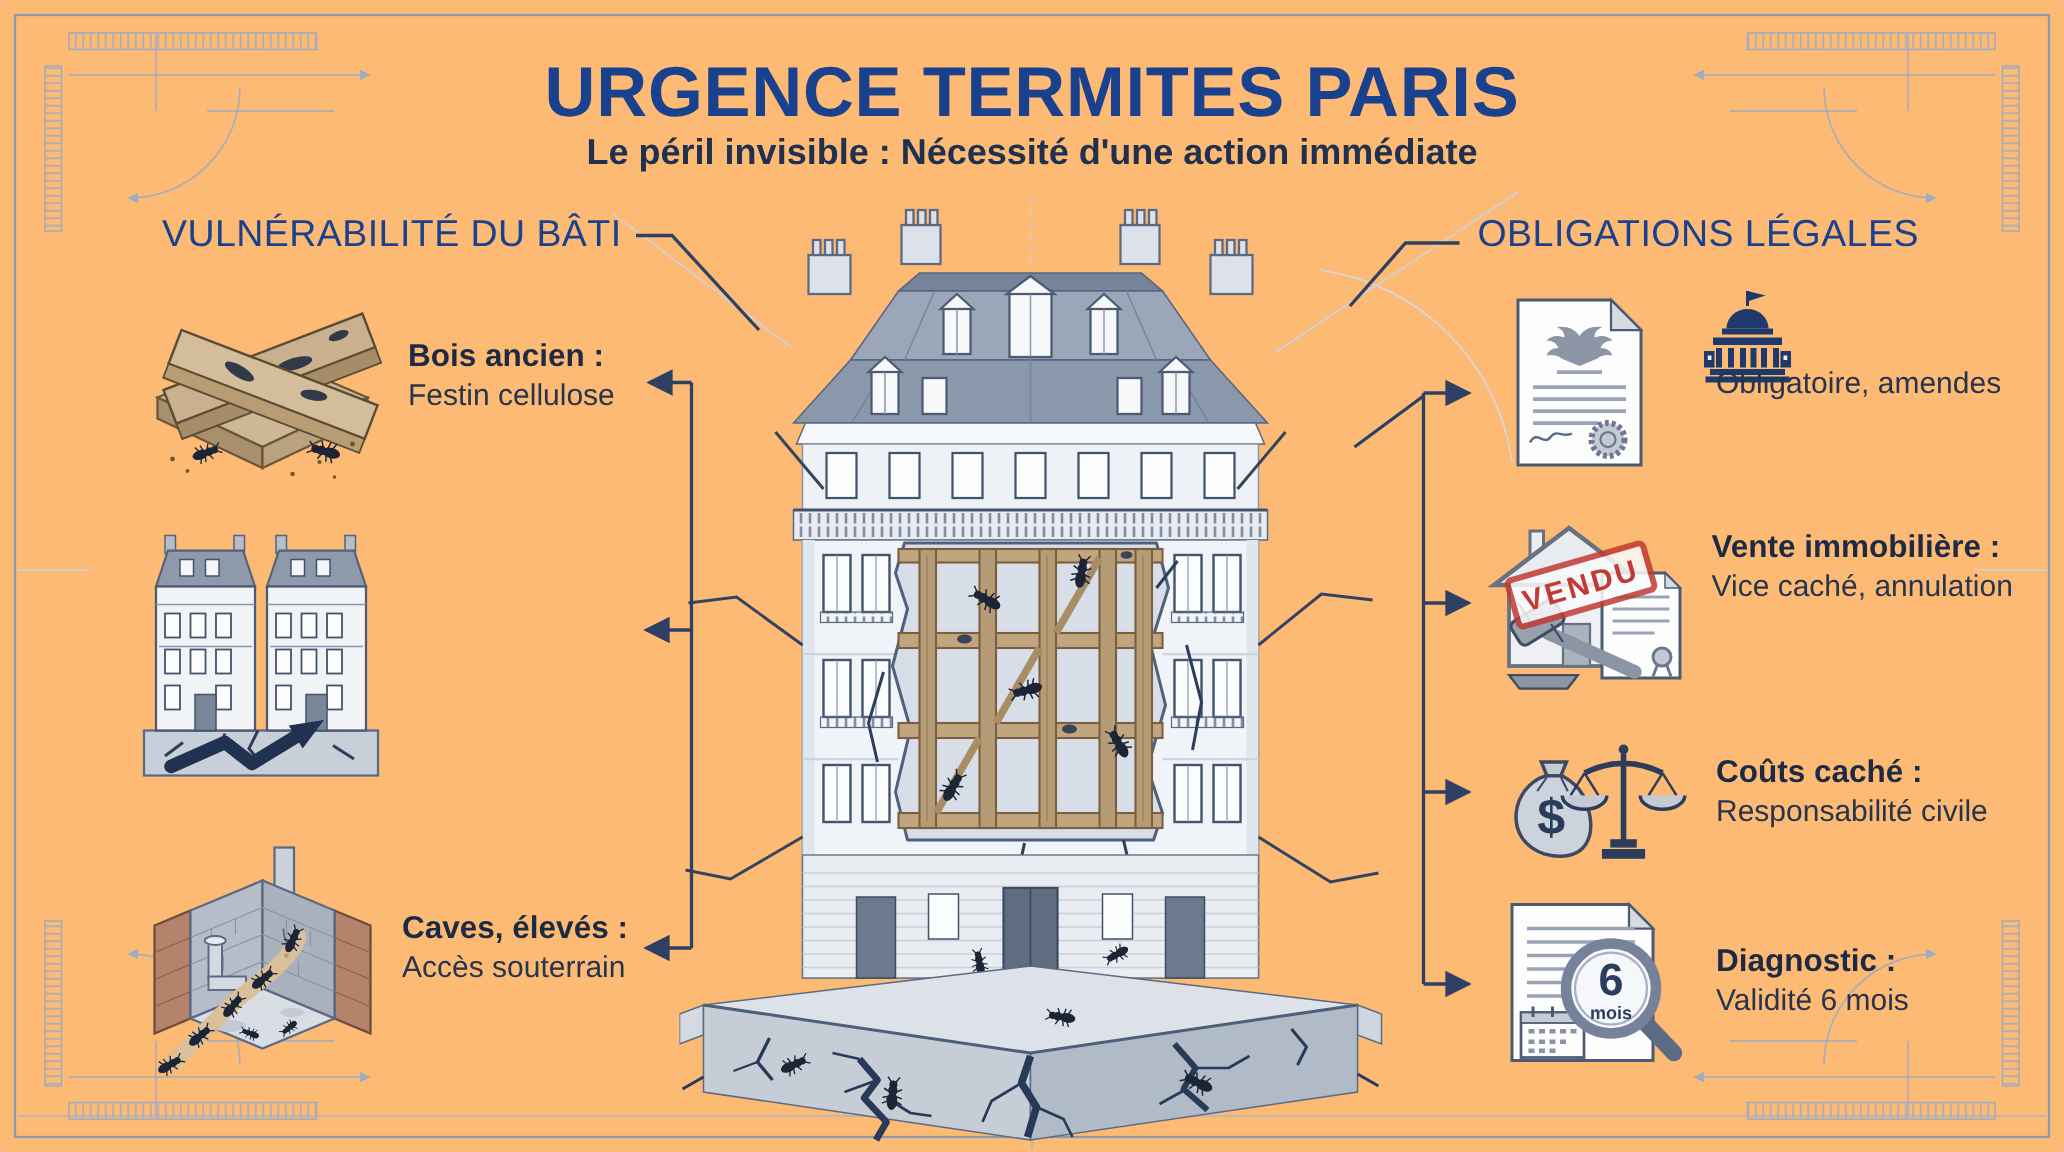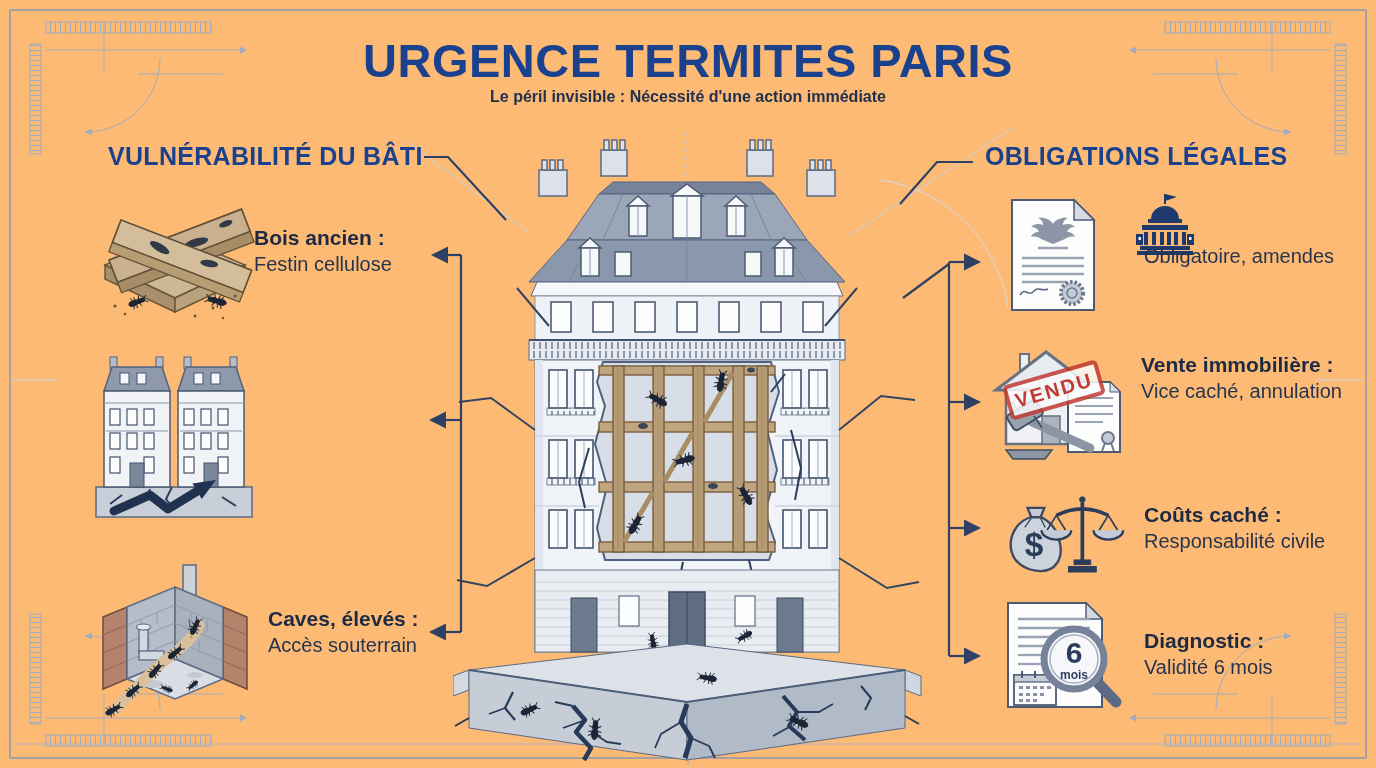--- a/index.html
+++ b/index.html
@@ -2,22 +2,22 @@
 <html><head>
 <meta charset="utf-8">
 <style>
   html,body{margin:0;padding:0;background:#e3e7ee;}
   .canvas{position:relative;width:1376px;height:768px;background:#fdba74;overflow:hidden;
           font-family:"Liberation Sans",sans-serif;}
   svg{display:block;}
   .title{position:absolute;left:0;right:0;top:33px;margin:0;text-align:center;
          font-size:47px;font-weight:700;letter-spacing:.5px;color:#1a418e;z-index:5;}
   .subtitle{position:absolute;left:0;right:0;top:88px;margin:0;text-align:center;
-            font-size:16px;font-weight:700;color:#20304f;z-index:5;}
-  .section-heading{position:absolute;margin:0;font-size:25px;font-weight:700;
+            font-size:24px;font-weight:700;color:#20304f;z-index:5;}
+  .section-heading{position:absolute;margin:0;font-size:25px;font-weight:400;
                    letter-spacing:.3px;color:#1a418e;z-index:5;white-space:nowrap;}
   .item-text{position:absolute;z-index:5;}
   .item-title{font-size:21px;line-height:26px;font-weight:700;color:#1d2a44;}
   .item-desc{font-size:20px;line-height:26px;font-weight:400;color:#27344e;}
   .icon-svg{position:absolute;z-index:4;}
   #frame-svg{position:absolute;left:0;top:0;z-index:1;}
   #building-svg{position:absolute;left:453px;top:130px;z-index:3;}
   #connector-svg{position:absolute;left:0;top:0;z-index:4;pointer-events:none;}
 </style>
 </head>
@@ -74,21 +74,21 @@
       <line x1="688" y1="744" x2="688" y2="766" stroke="#aab5c6"></line>
     </g>
   </svg>
 
   <h1 class="title">URGENCE TERMITES PARIS</h1>
   <p class="subtitle">Le péril invisible : Nécessité d'une action immédiate</p>
 
   <h2 class="section-heading" style="left:108px;top:142px;">VULNÉRABILITÉ DU BÂTI</h2>
   <h2 class="section-heading" style="left:985px;top:142px;">OBLIGATIONS LÉGALES</h2>
 
-  <div class="item-text" style="left:254px;top:225px;width:165px;">
+  <div class="item-text" style="left:272px;top:225px;width:165px;">
     <div class="item-title">Bois ancien :</div>
     <div class="item-desc">Festin cellulose</div>
   </div>
   <div class="item-text" style="left:268px;top:606px;width:175px;">
     <div class="item-title">Caves, élevés :</div>
     <div class="item-desc">Accès souterrain</div>
   </div>
 
   <div class="item-text" style="left:1144px;top:243px;width:220px;">
     <div class="item-desc">Obligatoire, amendes</div>

